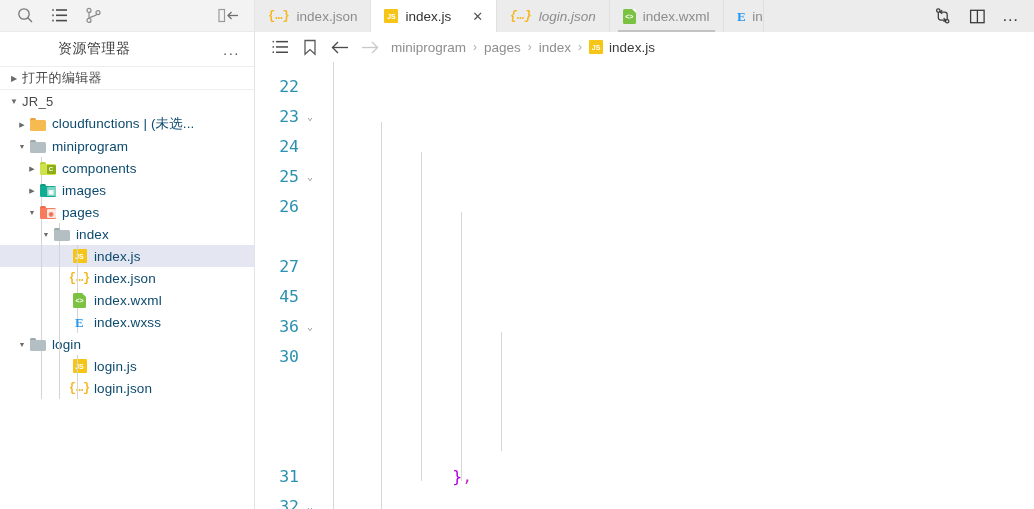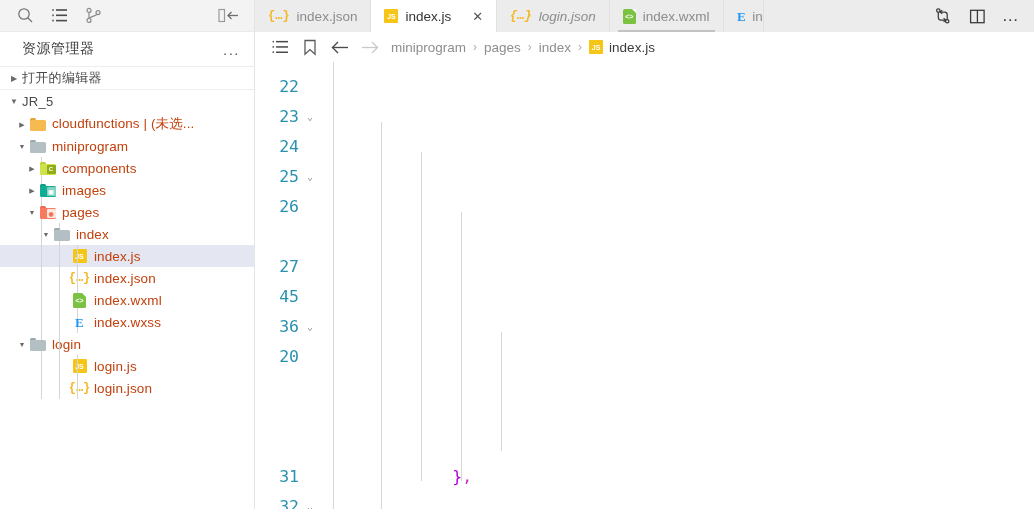--- a/index.html
+++ b/index.html
@@ -29,21 +29,21 @@
   }
   .sb-tool-icon {
     width: 34px; height: 30px;
     display: flex; align-items: center; justify-content: center;
     color: #767676;
   }
   .sb-tool-spacer { flex: 1 1 auto; }
 
   .sb-header {
     height: 34px; display: flex; align-items: center;
-    padding: 0 14px 0 22px; background: #fff;
+    padding: 0 14px 0 22px; background: #fff; margin-left: 36px;
   }
   .sb-title {
     font-size: 14px; color: #3b3b3b; letter-spacing: .5px;
     flex: 1 1 auto;
   }
   .sb-dots { color: #5a5a5a; font-size: 15px; letter-spacing: 1.5px; }
 
   .sb-section {
     height: 23px; display: flex; align-items: center;
     padding-left: 6px;
@@ -65,21 +65,21 @@
   .row.selected { background: #e4e6f1; }
   .row .twisty {
     width: 12px; text-align: center; color: #6a6a6a;
     font-size: 7px; flex: 0 0 12px; line-height: 1;
   }
   .row .ico {
     width: 19px; height: 16px; flex: 0 0 19px;
     display: flex; align-items: center; justify-content: center;
     margin-right: 5px;
   }
-  .row .nm { font-size: 13.5px; color: #c2410c; letter-spacing: .1px; }
+  .row .nm { font-size: 13.5px; color: #0c4a6e; letter-spacing: .1px; }
   .guide {
     position: absolute; left: 0; top: 0; bottom: 0;
     width: 1px; background: #d4d4d4;
   }
 
   
   .folder { position: relative; width: 16px; height: 13px; }
   .folder .tab-t {
     position: absolute; left: 0; top: 0; width: 6.5px; height: 3px;
     border-radius: 1.5px 1.5px 0 0;
@@ -531,21 +531,21 @@
       <div class="gutter">
         <div class="gln" style="height:10px"></div>
         <div class="gln"><span>22</span><span class="fold"></span></div>
         <div class="gln"><span>23</span><span class="fold">⌄</span></div>
         <div class="gln"><span>24</span><span class="fold"></span></div>
         <div class="gln"><span>25</span><span class="fold">⌄</span></div>
         <div class="gln" style="height:60px"><span>26</span><span class="fold"></span></div>
         <div class="gln"><span>27</span><span class="fold"></span></div>
         <div class="gln"><span>45</span><span class="fold"></span></div>
         <div class="gln"><span>36</span><span class="fold">⌄</span></div>
-        <div class="gln" style="height:120px"><span>20</span><span class="fold"></span></div>
+        <div class="gln" style="height:120px"><span>30</span><span class="fold"></span></div>
         <div class="gln"><span>31</span><span class="fold"></span></div>
         <div class="gln"><span>32</span><span class="fold">⌄</span></div>
       </div>
 
       <div class="codearea">
 
         <div class="ig" style="left:6px;"></div>
         <div class="ig" style="left:54px; top:60px;"></div>
         <div class="ig" style="left:94px; top:90px; bottom:28px;"></div>
         <div class="ig" style="left:134px; top:150px; bottom:28px;"></div>

